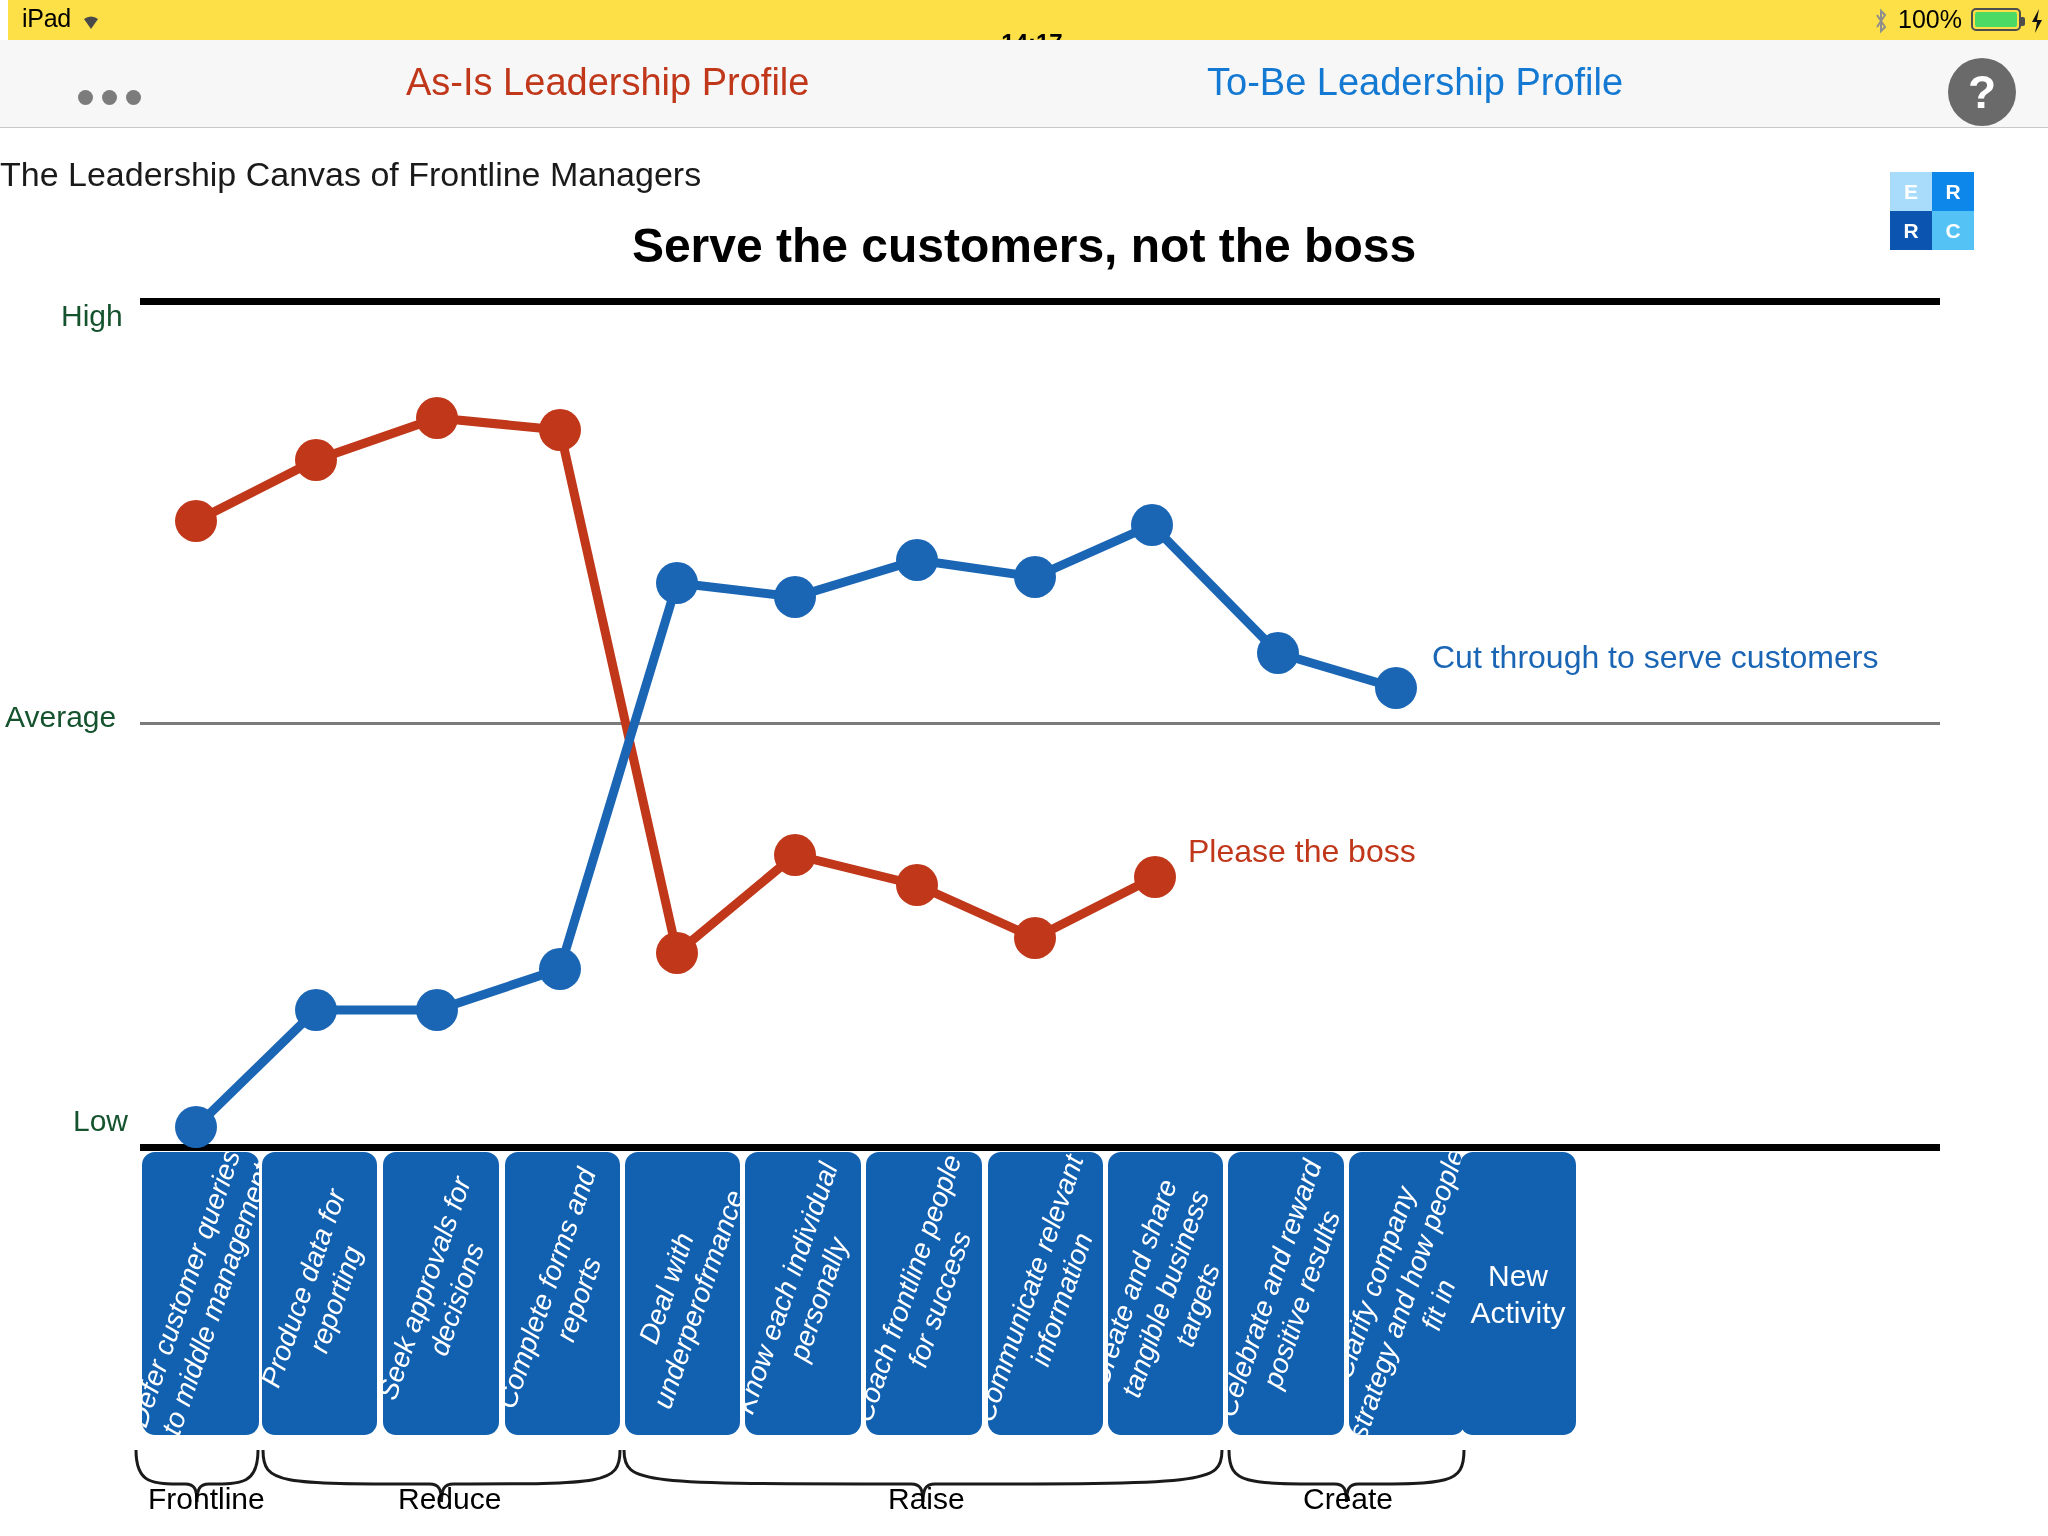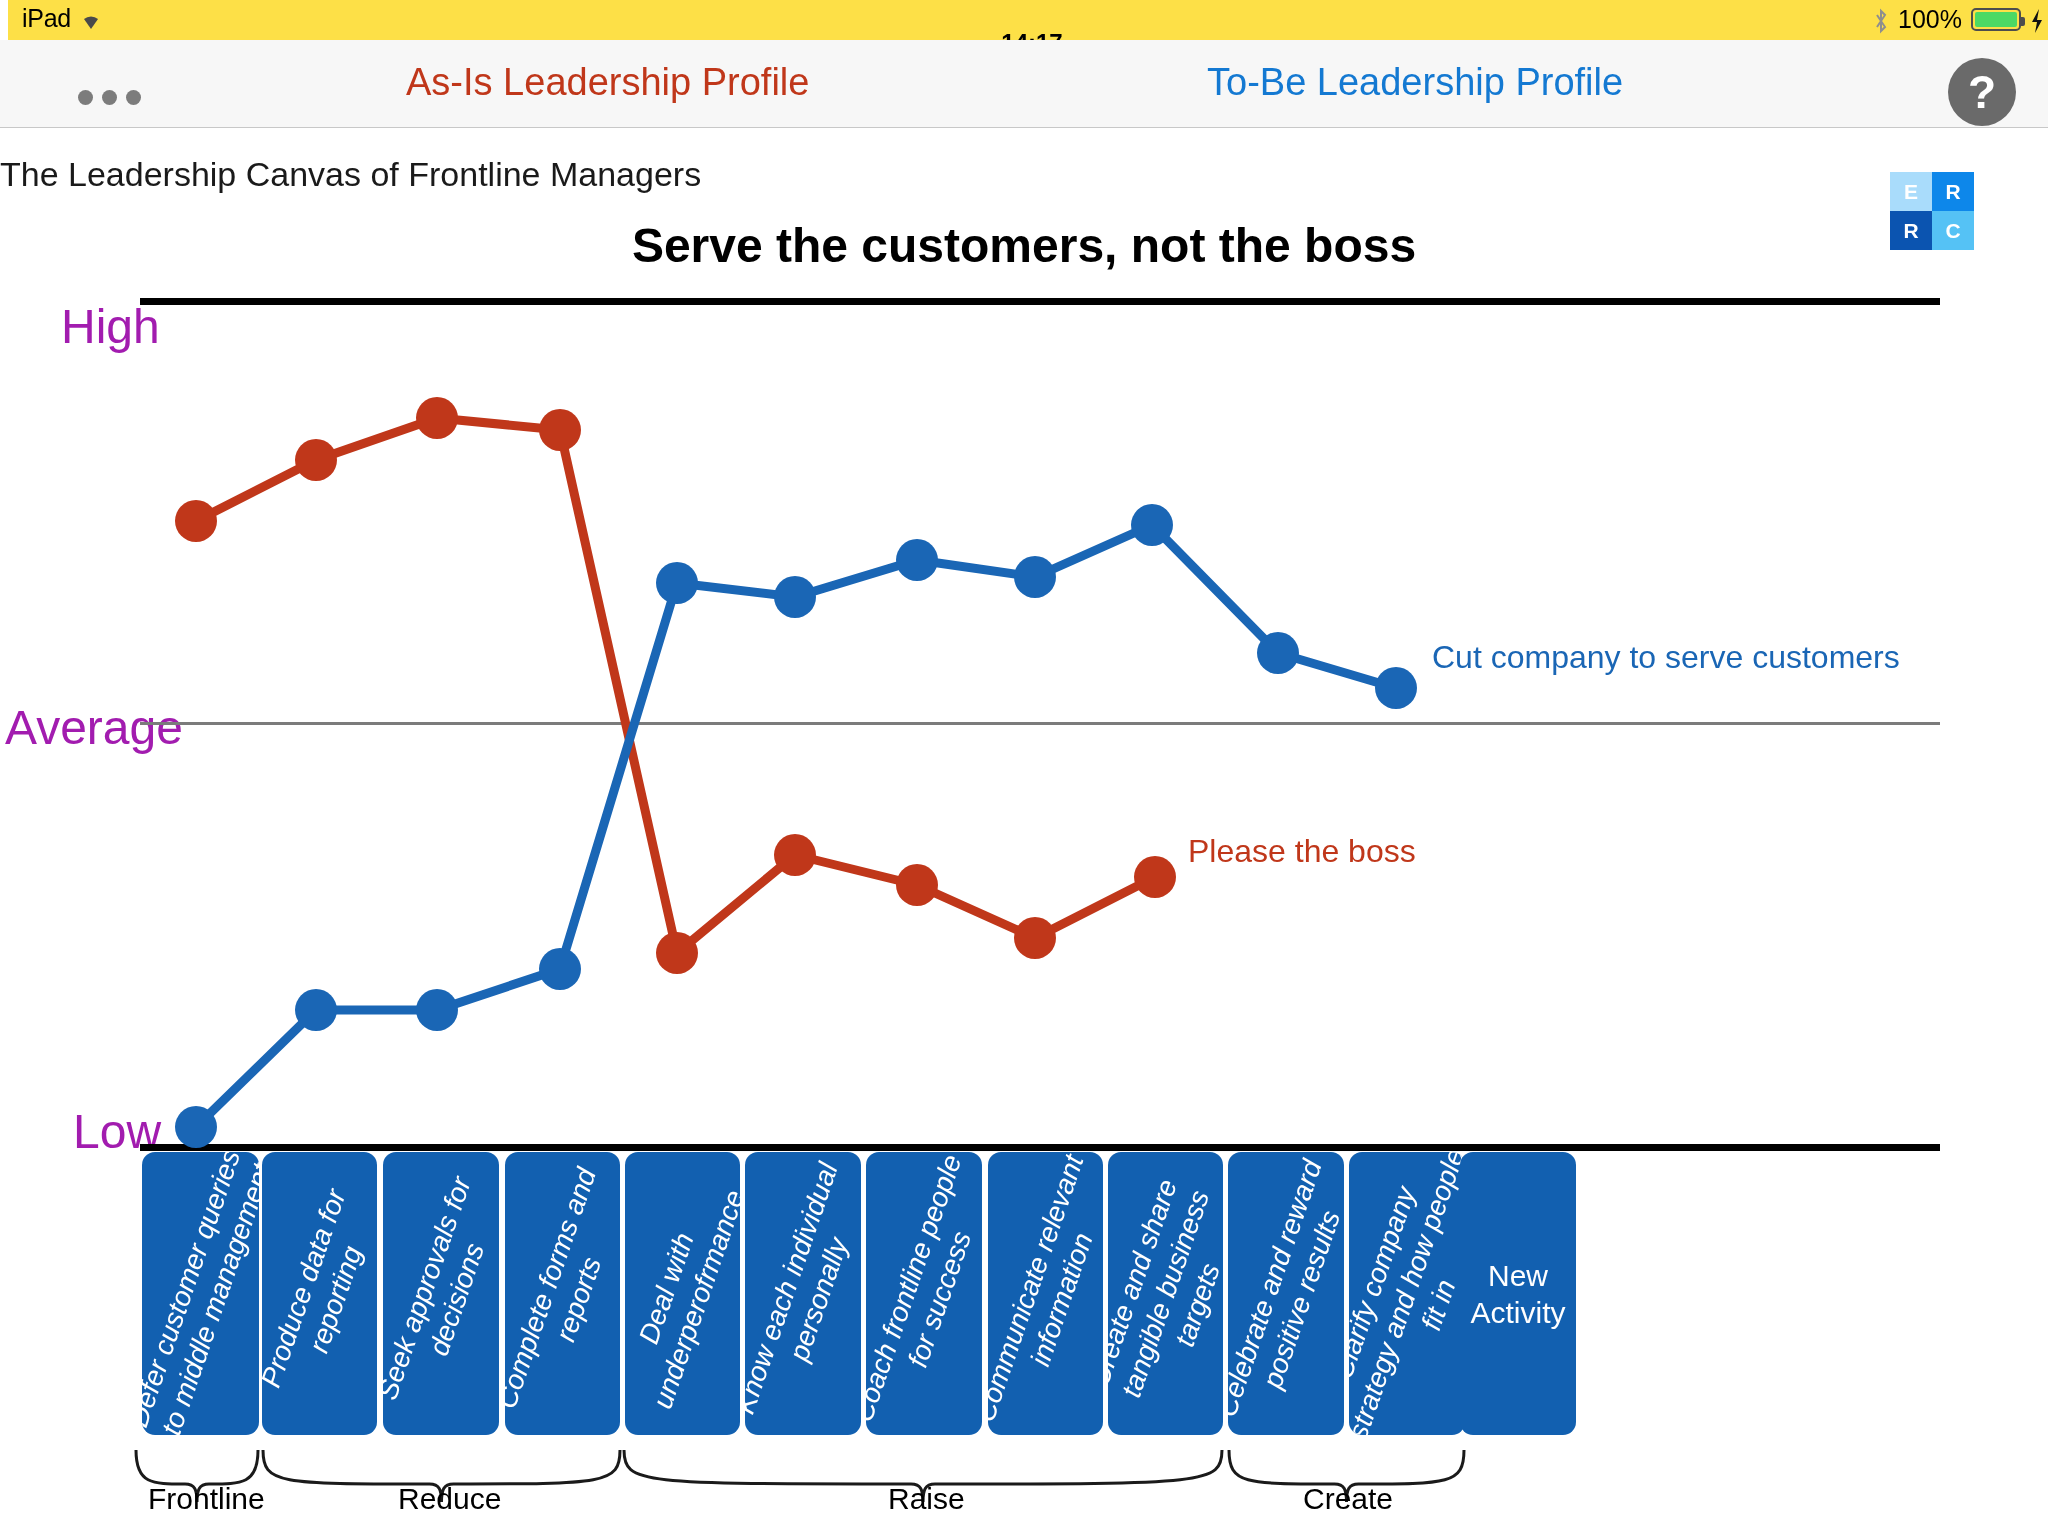--- a/index.html
+++ b/index.html
@@ -82,21 +82,21 @@
     color: #ffffff; font-size: 21px; font-weight: bold;
   }
   .erc-e { background: #a9dcfb; }
   .erc-r1 { background: #0d87ea; }
   .erc-r2 { background: #0b54b0; }
   .erc-c { background: #55c2f5; }
 
   
   #plot-area { position: absolute; left: 0; top: 0; width: 2048px; height: 1536px; }
   .axis-label {
-    position: absolute; font-size: 48px; color: #a21caf; white-space: nowrap;
+    position: absolute; font-size: 30px; color: #14532d; white-space: nowrap;
   }
   #label-high    { left: 61px;  top: 299px; }
   #label-average { left: 5px;   top: 700px; }
   #label-low     { left: 73px;  top: 1104px; }
 
   .axis-line-top    { position: absolute; left: 140px; top: 298px;  width: 1800px; height: 7px; background: #000; }
   .axis-line-avg    { position: absolute; left: 140px; top: 722px;  width: 1800px; height: 3px; background: #7b7b7b; }
   .axis-line-bottom { position: absolute; left: 140px; top: 1144px; width: 1800px; height: 7px; background: #000; }
 
   svg#series-svg { position: absolute; left: 0; top: 0; width: 2048px; height: 1536px; pointer-events: none; }
@@ -208,21 +208,21 @@
       <circle cx="560" cy="969" r="21" fill="#1a66b5"></circle>
       <circle cx="677" cy="583" r="21" fill="#1a66b5"></circle>
       <circle cx="795" cy="597" r="21" fill="#1a66b5"></circle>
       <circle cx="917" cy="560" r="21" fill="#1a66b5"></circle>
       <circle cx="1035" cy="577" r="21" fill="#1a66b5"></circle>
       <circle cx="1152" cy="525" r="21" fill="#1a66b5"></circle>
       <circle cx="1278" cy="653" r="21" fill="#1a66b5"></circle>
       <circle cx="1396" cy="688" r="21" fill="#1a66b5"></circle>
     </svg>
 
-  <div class="legend-text" id="legend-blue">Cut company to serve customers</div>
+  <div class="legend-text" id="legend-blue">Cut through to serve customers</div>
   <div class="legend-text" id="legend-red">Please the boss</div>
 </div>
 
 <div id="activity-row">
     <div class="activity-box" style="left: 142px; width: 117px;">
       <div class="vtext">Defer customer queries
 to middle management</div>
     </div>
     <div class="activity-box" style="left: 262px; width: 115px;">
       <div class="vtext">Produce data for

